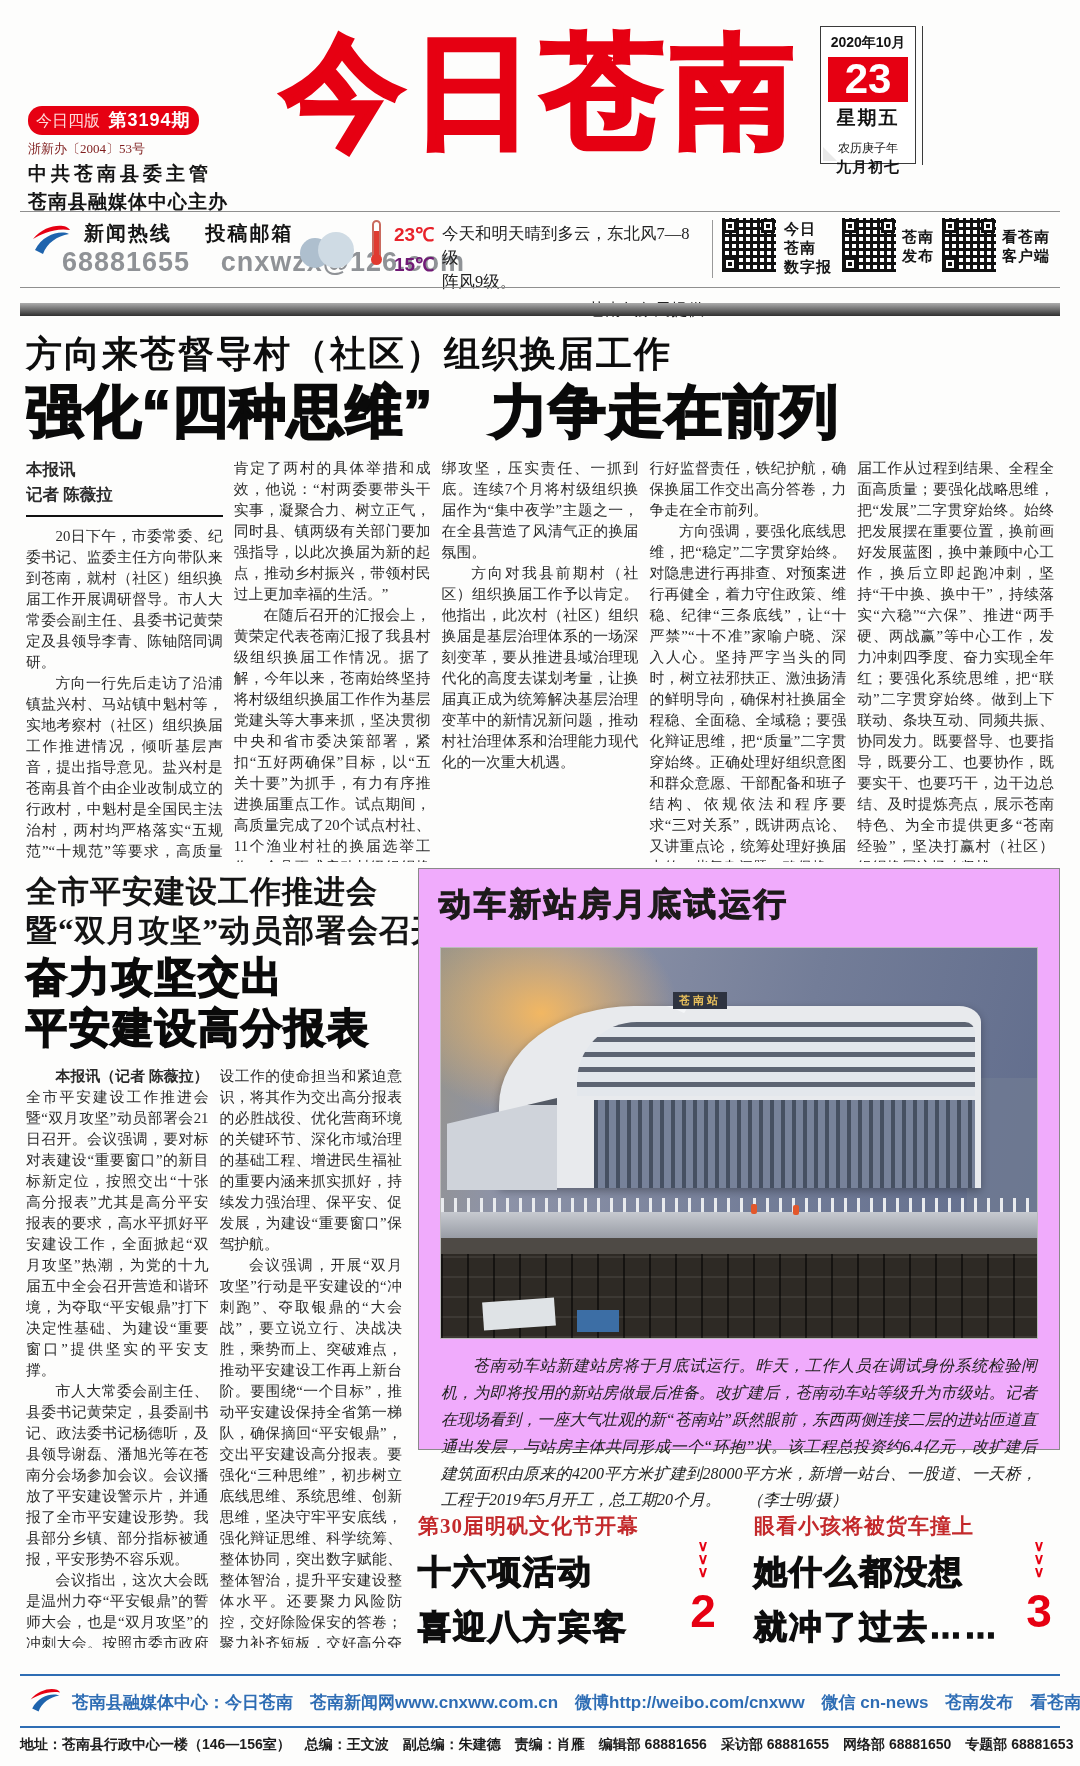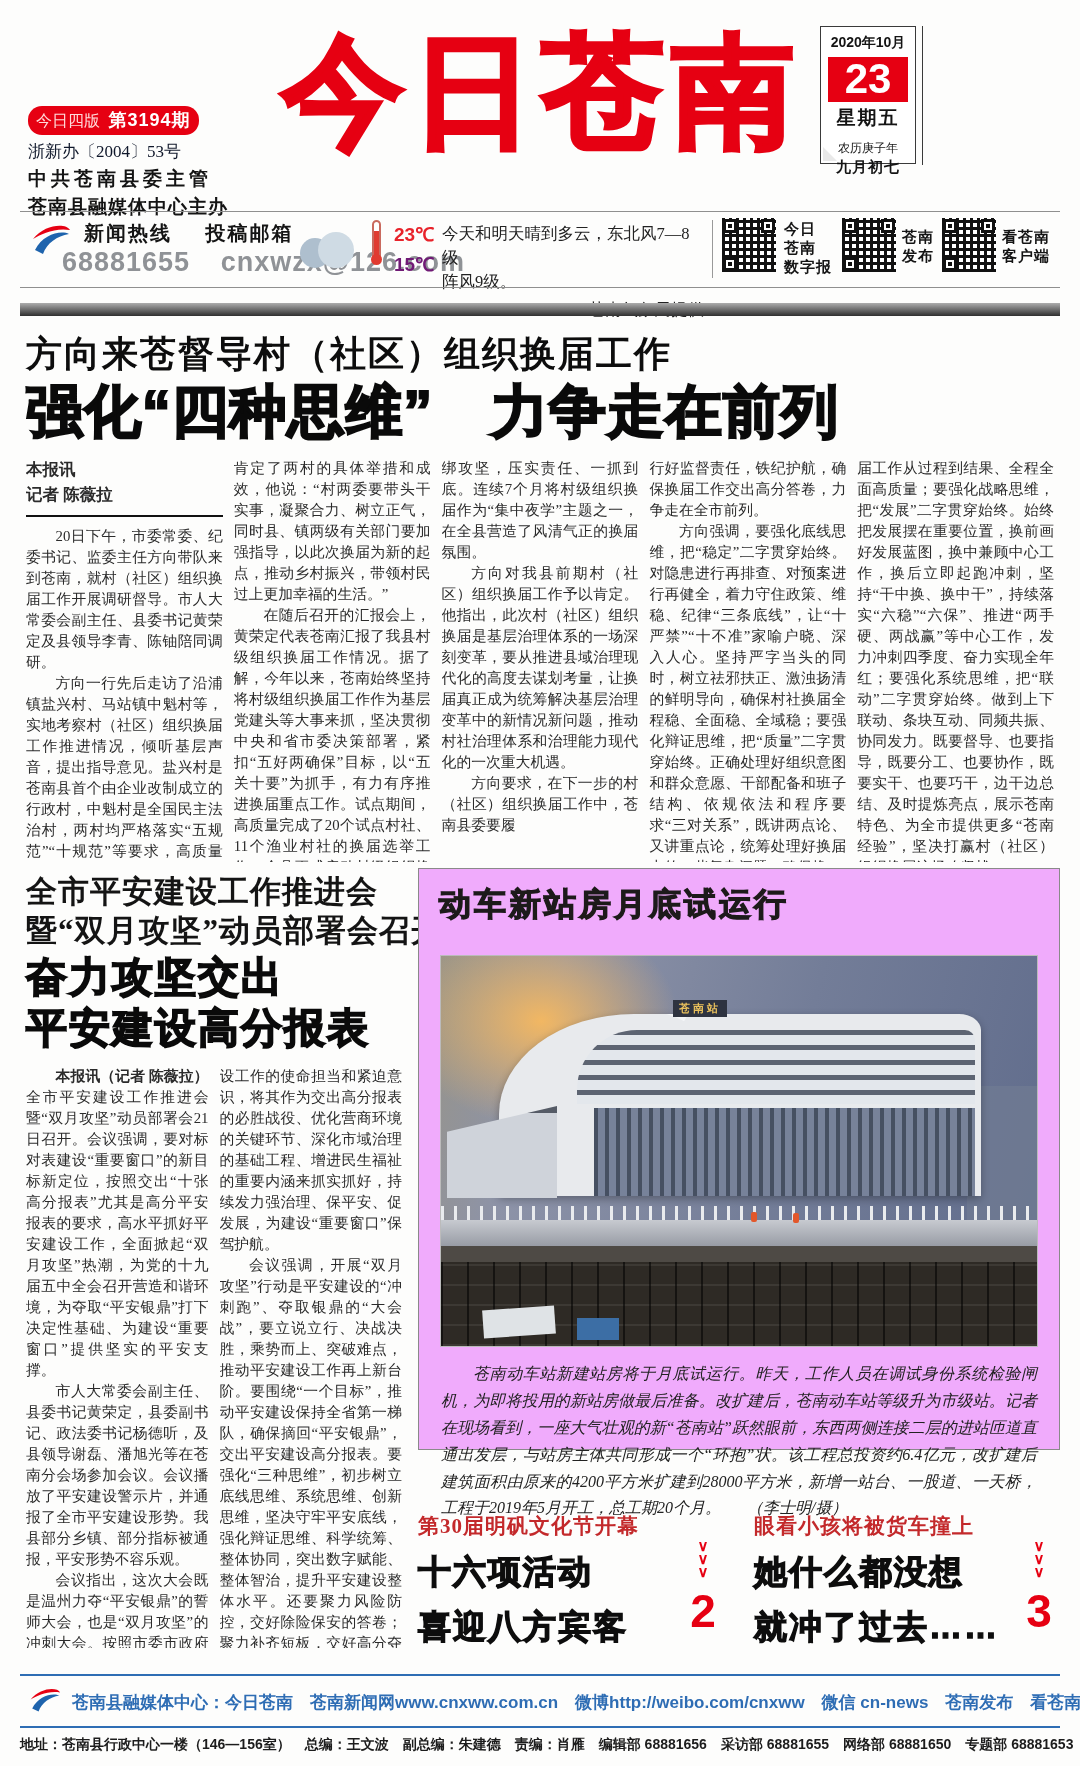--- a/index.html
+++ b/index.html
@@ -9,21 +9,21 @@
     background:#fdfdfc; overflow:hidden; color:#141414;
     font-family:"Liberation Serif","DejaVu Serif",serif;
   }
 
   
   .mast-left { position:absolute; left:28px; top:106px; width:200px; }
   .edition-bar { background:#e60012; color:#fff; display:inline-block; padding:2px 8px 3px 8px;
     font-family:"Liberation Sans",sans-serif; font-size:16px;border-radius:14px; }
   .edition-bar .ed { color:#ffd9d9; }
   .edition-bar b { font-size:18px; letter-spacing:1px; margin-left:4px; }
-  .license { font-size:17px; margin-top:5px; color:#0f172a; }
+  .license { font-size:13px; margin-top:5px; color:#7f1d1d; }
   .supervisor { font-size:19px; font-weight:bold; letter-spacing:4px; margin-top:3px; font-family:"Liberation Sans",sans-serif; }
   .organizer { font-size:19px; font-weight:bold; letter-spacing:1px; margin-top:2px; font-family:"Liberation Sans",sans-serif; }
 
   .mast-title { position:absolute; left:262px; top:4px; width:560px; margin:0; text-align:center;
     font-family:"Liberation Sans","DejaVu Sans",sans-serif;
     font-size:122px; line-height:1.45; font-weight:900; color:#e60012;
     letter-spacing:8px; -webkit-text-stroke:4px #e60012; white-space:nowrap; }
 
   .date-box { position:absolute; left:820px; top:26px; width:96px; height:138px;
     border:1px solid #3a3a3a; background:#fff; text-align:center;
@@ -97,21 +97,21 @@
     font-family:"Liberation Sans",sans-serif; font-size:41px; font-weight:900; line-height:1.24;
     -webkit-text-stroke:1.6px #0a0a0a; letter-spacing:2px; }
   .safety-cols { left:26px; top:1066px; width:376px; height:582px; }
   .byline-inline { font-weight:bold; }
 
   
   .station-box { position:absolute; left:418px; top:868px; width:642px; height:582px;
     border:1px solid #8a8a8a; padding:14px 20px; background:#f0abfc; }
   .station-title { font-family:"Liberation Sans",sans-serif; font-size:32px; font-weight:900;
     letter-spacing:3px; color:#1d1a1a; -webkit-text-stroke:1.2px #1d1a1a; }
-  .photo { position:relative; width:598px; height:392px; margin:28px auto 0 auto; overflow:hidden;
+  .photo { position:relative; width:598px; height:392px; margin:20px auto 0 auto; overflow:hidden;
     border:1px solid #bbb; background:linear-gradient(105deg,#9a9480 -5%,#8d93a8 18%,#737d98 55%,#5f6b8b 100%); }
   .ph-glow { position:absolute; left:-50px; top:-50px; width:300px; height:230px;
     background:radial-gradient(ellipse at center,rgba(247,185,95,.95),rgba(247,185,95,0) 65%); }
   .ph-far { position:absolute; right:0; top:130px; width:70px; height:140px; background:#6f7a92; opacity:.8; }
   .ph-terminal { position:absolute; left:58px; top:58px; width:482px; height:182px; background:#e8eaed;
     border-radius:135px 22px 0 0 / 100px 16px 0 0; overflow:hidden; box-shadow:0 3px 8px rgba(0,0,0,.3); }
   .ph-louvers { position:absolute; left:78px; top:16px; right:6px; height:74px;
     background:repeating-linear-gradient(to bottom,#5d6472 0 5px,#e3e7ec 5px 15px);
     border-radius:60px 10px 0 0; }
   .ph-glass { position:absolute; left:95px; top:94px; right:6px; bottom:0;
@@ -269,21 +269,20 @@
       <p class="indent">20日下午，市委常委、纪委书记、监委主任方向带队来到苍南，就村（社区）组织换届工作开展调研督导。市人大常委会副主任、县委书记黄荣定及县领导李青、陈铀陪同调研。</p>
       <p class="indent">方向一行先后走访了沿浦镇盐兴村、马站镇中魁村等，实地考察村（社区）组织换届工作推进情况，倾听基层声音，提出指导意见。盐兴村是苍南县首个由企业改制成立的行政村，中魁村是全国民主法治村，两村均严格落实“五规范”“十规范”等要求，高质量完成了党组织换届选举。方向充分</p>
     </div>
     <div class="col">
       <p>肯定了两村的具体举措和成效，他说：“村两委要带头干实事，凝聚合力、树立正气，同时县、镇两级有关部门要加强指导，以此次换届为新的起点，推动乡村振兴，带领村民过上更加幸福的生活。”</p>
       <p class="indent">在随后召开的汇报会上，黄荣定代表苍南汇报了我县村级组织换届工作情况。据了解，今年以来，苍南始终坚持将村级组织换届工作作为基层党建头等大事来抓，坚决贯彻中央和省市委决策部署，紧扣“五好两确保”目标，以“五关十要”为抓手，有力有序推进换届重点工作。试点期间，高质量完成了20个试点村社、11个渔业村社的换届选举工作。全县正式启动村级组织换届工作后，县、镇、村捆</p>
     </div>
     <div class="col">
       <p>绑攻坚，压实责任、一抓到底。连续7个月将村级组织换届作为“集中夜学”主题之一，在全县营造了风清气正的换届氛围。</p>
       <p class="indent">方向对我县前期村（社区）组织换届工作予以肯定。他指出，此次村（社区）组织换届是基层治理体系的一场深刻变革，要从推进县域治理现代化的高度去谋划考量，让换届真正成为统筹解决基层治理变革中的新情况新问题，推动村社治理体系和治理能力现代化的一次重大机遇。</p>
-      <p class="indent">方向要求，在下一步的村（社区）组织换届工作中，苍南县委要履</p>
     </div>
     <div class="col">
       <p>行好监督责任，铁纪护航，确保换届工作交出高分答卷，力争走在全市前列。</p>
       <p class="indent">方向强调，要强化底线思维，把“稳定”二字贯穿始终。对隐患进行再排查、对预案进行再健全，着力守住政策、维稳、纪律“三条底线”，让“十严禁”“十不准”家喻户晓、深入人心。坚持严字当头的同时，树立祛邪扶正、激浊扬清的鲜明导向，确保村社换届全程稳、全面稳、全域稳；要强化辩证思维，把“质量”二字贯穿始终。正确处理好组织意图和群众意愿、干部配备和班子结构、依规依法和程序要求“三对关系”，既讲两点论、又讲重点论，统筹处理好换届中的一些复杂问题，确保换</p>
     </div>
     <div class="col">
       <p>届工作从过程到结果、全程全面高质量；要强化战略思维，把“发展”二字贯穿始终。始终把发展摆在重要位置，换前画好发展蓝图，换中兼顾中心工作，换后立即起跑冲刺，坚持“干中换、换中干”，持续落实“六稳”“六保”、推进“两手硬、两战赢”等中心工作，发力冲刺四季度、奋力实现全年红；要强化系统思维，把“联动”二字贯穿始终。做到上下联动、条块互动、同频共振、协同发力。既要督导、也要指导，既要分工、也要协作，既要实干、也要巧干，边干边总结、及时提炼亮点，展示苍南特色、为全市提供更多“苍南经验”，坚决打赢村（社区）组织换届这场攻坚战。</p>
     </div>
   </div>
 

